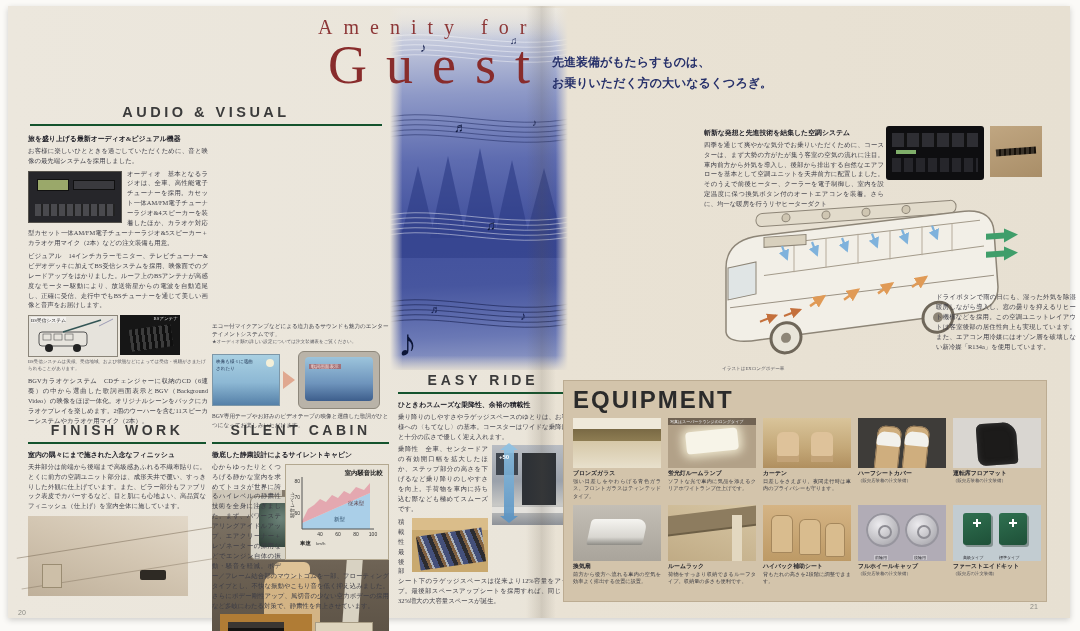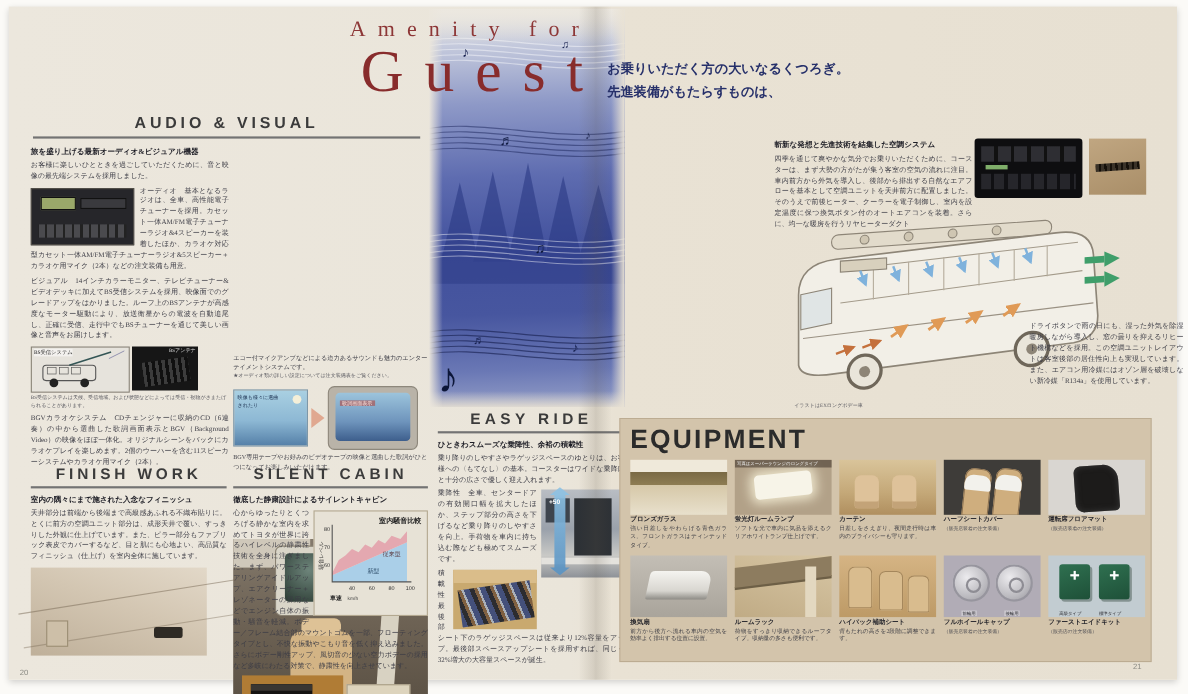--- a/index.html
+++ b/index.html
@@ -7,21 +7,21 @@
           font-family:"Liberation Serif",serif;background:#fbfaf7;}
   .abs{position:absolute;}
   .spread{left:8px;top:6px;width:1062px;height:612px;
           background:linear-gradient(90deg,#ece7dd 0%,#eae5da 48%,#e9e2d4 52%,#e7e0d2 100%);
           box-shadow:0 2px 6px rgba(0,0,0,0.18);}
   .spine{left:526px;top:6px;width:30px;height:612px;
          background:linear-gradient(90deg,rgba(0,0,0,0) 0%,rgba(90,80,65,0.14) 45%,rgba(90,80,65,0.18) 52%,rgba(0,0,0,0) 100%);}
   
   .sec-head{font-family:"Liberation Sans",sans-serif;font-weight:600;font-size:14.5px;
             letter-spacing:3.5px;color:#3b3b3b;text-align:center;
-            border-bottom:2px solid #737373;padding-bottom:4px;white-space:nowrap;}
+            border-bottom:2px solid #14532d;padding-bottom:4px;white-space:nowrap;}
   
   .jp{font-size:6.4px;line-height:1.55;color:#3d3d46;text-align:justify;}
   .lead{font-size:6.9px;font-weight:700;color:#1e1e26;margin:6px 0 2px 0;line-height:1.4;}
   .cap{font-size:5.6px;line-height:1.5;color:#44444c;}
   .tiny{font-size:4.6px;line-height:1.4;color:#55555c;}
   .ph{position:relative;overflow:hidden;}
   
   .t-small{font-size:20px;letter-spacing:11px;color:#8d3737;white-space:nowrap;}
   .t-big{font-size:54px;letter-spacing:19px;color:#882c2c;line-height:1;white-space:nowrap;}
   .tagline{font-size:12px;font-weight:700;color:#26306a;line-height:1.75;white-space:nowrap;}
@@ -195,22 +195,22 @@
         <text x="130" y="312" font-size="12">♪</text>
         <text x="8" y="348" font-size="38" fill="#0c1638">♪</text>
       </g>
     </svg>
     <div class="feather"></div>
   </div>
 
   <div class="abs t-small" style="left:318px;top:16px;">Amenity for</div>
   <div class="abs t-big" style="left:328px;top:38px;">Guest</div>
   <div class="abs tagline" style="left:552px;top:52px;">
+    <div>先進装備がもたらすものは、</div>
     <div>お乗りいただく方の大いなるくつろぎ。</div>
-    <div>先進装備がもたらすものは、</div>
   </div>
 
   <div class="abs sec-head" style="left:30px;top:104px;width:352px;">AUDIO &amp; VISUAL</div>
   <div class="abs" style="left:28px;top:128px;width:180px;">
     <div class="lead">旅を盛り上げる最新オーディオ&amp;ビジュアル機器</div>
     <div class="jp">お客様に楽しいひとときを過ごしていただくために、音と映像の最先端システムを採用しました。</div>
     <div class="jp" style="margin-top:3px;">
       <span class="radio-ph">
         <span class="disp"></span>
         <span class="slot"></span>

